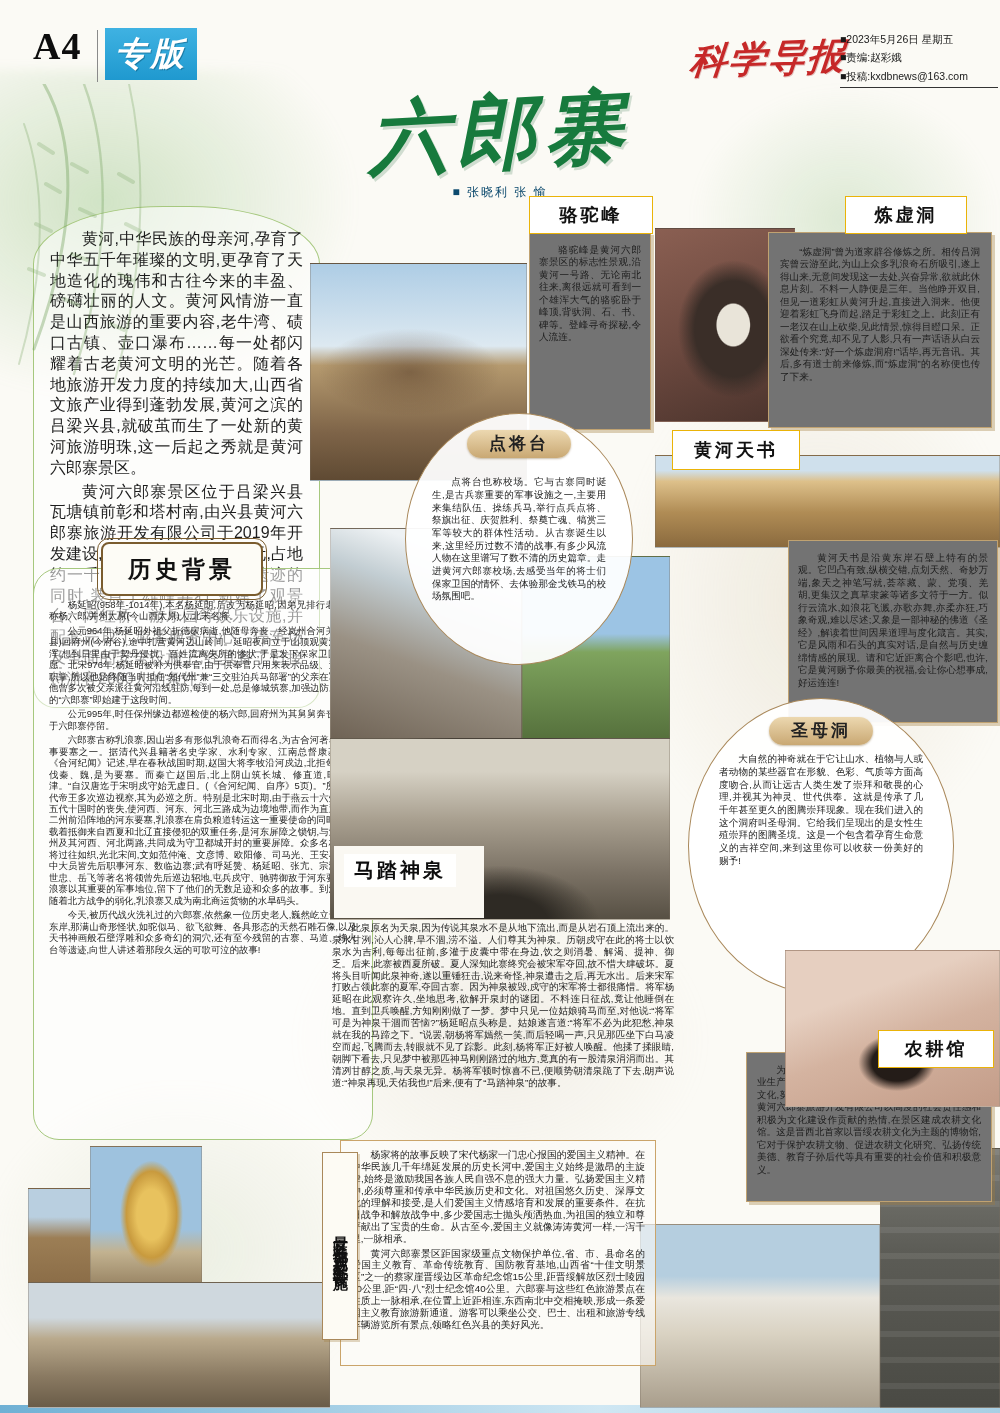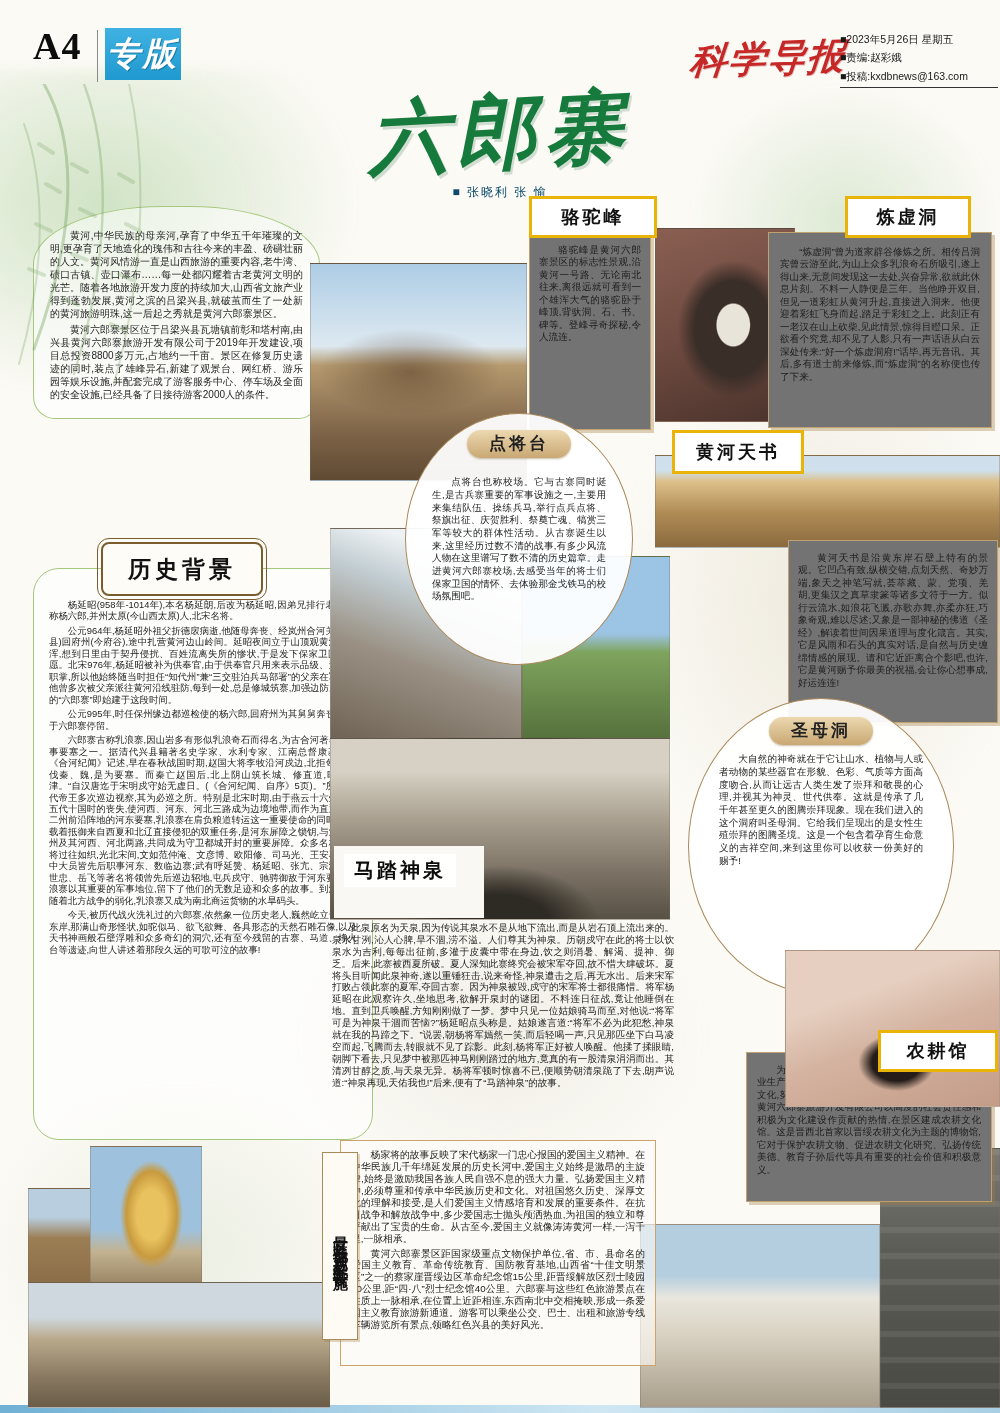--- a/index.html
+++ b/index.html
@@ -9,46 +9,46 @@
   
   .blob{position:absolute;pointer-events:none;filter:blur(6px);}
   .blob1{left:-70px;top:70px;width:430px;height:330px;background:radial-gradient(ellipse at 40% 40%,rgba(140,190,120,.38),transparent 70%);}
   .blob2{left:690px;top:85px;width:310px;height:270px;background:radial-gradient(ellipse,rgba(150,195,135,.30),transparent 70%);}
   .blob3{left:620px;top:340px;width:400px;height:520px;background:radial-gradient(ellipse,rgba(208,192,160,.28),transparent 72%);}
   .blob4{left:-20px;top:1080px;width:400px;height:340px;background:radial-gradient(ellipse,rgba(188,204,168,.25),transparent 70%);}
   .blob5{left:290px;top:880px;width:420px;height:320px;background:radial-gradient(ellipse,rgba(212,202,182,.22),transparent 70%);}
   
   .pageno{left:33px;top:24px;font:700 38px "Liberation Serif",serif;color:#0d0d0d;letter-spacing:1px;}
   .pg-div{left:97px;top:30px;width:1px;height:52px;background:#8a8a8a;}
-  .edition-box{left:105px;top:28px;width:76px;height:52px;background:linear-gradient(180deg,#3fb2e2,#1f99cf);
+  .edition-box{left:105px;top:28px;width:92px;height:52px;background:linear-gradient(180deg,#3fb2e2,#1f99cf);
       color:#fff;display:flex;align-items:center;justify-content:center;font-size:33px;font-weight:800;
       font-style:italic;letter-spacing:3px;text-shadow:1px 1px 0 rgba(0,60,90,.4);}
   .logo{left:690px;top:34px;font:700 italic 37px "DejaVu Serif",serif;color:#c62828;
       transform:skewX(-7deg) rotate(-2deg);letter-spacing:2px;text-shadow:1px 1px 0 rgba(150,20,20,.25);}
   .hdr-info{left:840px;top:30px;width:158px;font-size:10.5px;line-height:1.75;color:#1a1a1a;
       border-bottom:1.5px solid #333;padding-bottom:2px;}
   
   .masthead-row{left:0;top:86px;width:1000px;height:96px;display:flex;align-items:center;justify-content:center;gap:16px;}
   .callig{font:900 italic 80px "DejaVu Serif",serif;color:#177a3d;letter-spacing:8px;
       transform:rotate(-3deg);text-shadow:2px 3px 0 rgba(18,90,45,.18);}
   .main-title{font-family:"DejaVu Sans",sans-serif;font-weight:900;font-size:47px;color:#0b0b0b;
       letter-spacing:2px;-webkit-text-stroke:1.3px #0b0b0b;}
   .byline{left:0;top:184px;width:1000px;text-align:center;font-size:12px;color:#0c4a6e;letter-spacing:2px;}
   
   .gbox{border:1px solid #a6c87e;background:rgba(255,255,255,.55);text-align:justify;color:#1d1d1d;}
   .gbox p,.wbox p,.circle p,.plain p{margin:0 0 3px;text-indent:2em;}
-  .intro{left:33px;top:206px;width:287px;padding:22px 16px 14px;font-size:10px;line-height:1.3;
+  .intro{left:33px;top:206px;width:287px;padding:22px 16px 14px;font-size:16px;line-height:1.3;
       border-radius:130px 130px 22px 22px / 58px 58px 22px 22px;box-sizing:border-box;}
   .hist-title{left:101px;top:542px;width:158px;height:50px;background:#fdfcf6;border:2px solid #7a5c2e;
       outline:1px solid #7a5c2e;outline-offset:3px;border-radius:8px;display:flex;align-items:center;
       justify-content:center;font-size:23px;font-weight:800;color:#111;letter-spacing:4px;z-index:5;}
   .hist{left:33px;top:568px;width:340px;height:572px;padding:30px 15px 14px;font-size:9.4px;line-height:1.22;
       border-radius:26px;box-sizing:border-box;overflow:hidden;}
   
-  .sec-title{background:#fff;border:3px solid #eab308;display:flex;align-items:center;justify-content:center;
+  .sec-title{background:#fff;border:1px solid #eab308;display:flex;align-items:center;justify-content:center;
       font-size:18px;font-weight:800;color:#111;letter-spacing:3px;z-index:6;}
   .wbox{background:#737373;border:1px solid #c0a271;box-shadow:3px 3px 0 rgba(160,122,60,.35);
       font-size:9.6px;line-height:1.3;text-align:justify;color:#1d1d1d;box-sizing:border-box;z-index:4;}
   
   .circle{border:1px solid #a9885a;border-radius:50%;background:rgba(255,255,255,.94);z-index:4;
       display:flex;flex-direction:column;align-items:center;font-size:9.6px;line-height:1.32;text-align:justify;box-sizing:border-box;}
   .pill{background:linear-gradient(180deg,#ecd8b0,#c9a873);border-radius:20px;padding:3px 22px;
       font-size:17px;font-weight:800;color:#222;letter-spacing:3px;box-shadow:0 1px 2px rgba(120,90,40,.4);}
   .mata-label{background:rgba(255,255,255,.92);padding:3px 10px;font-size:20px;font-weight:800;
       letter-spacing:3px;color:#0d0d0d;z-index:7;}

